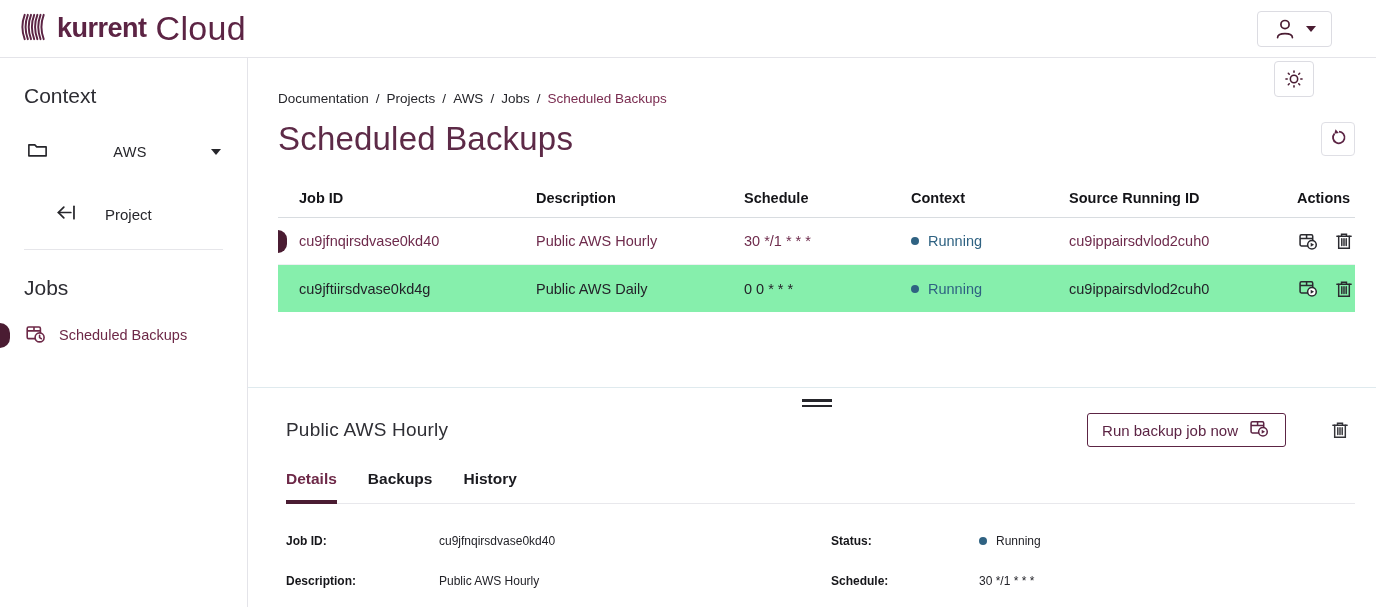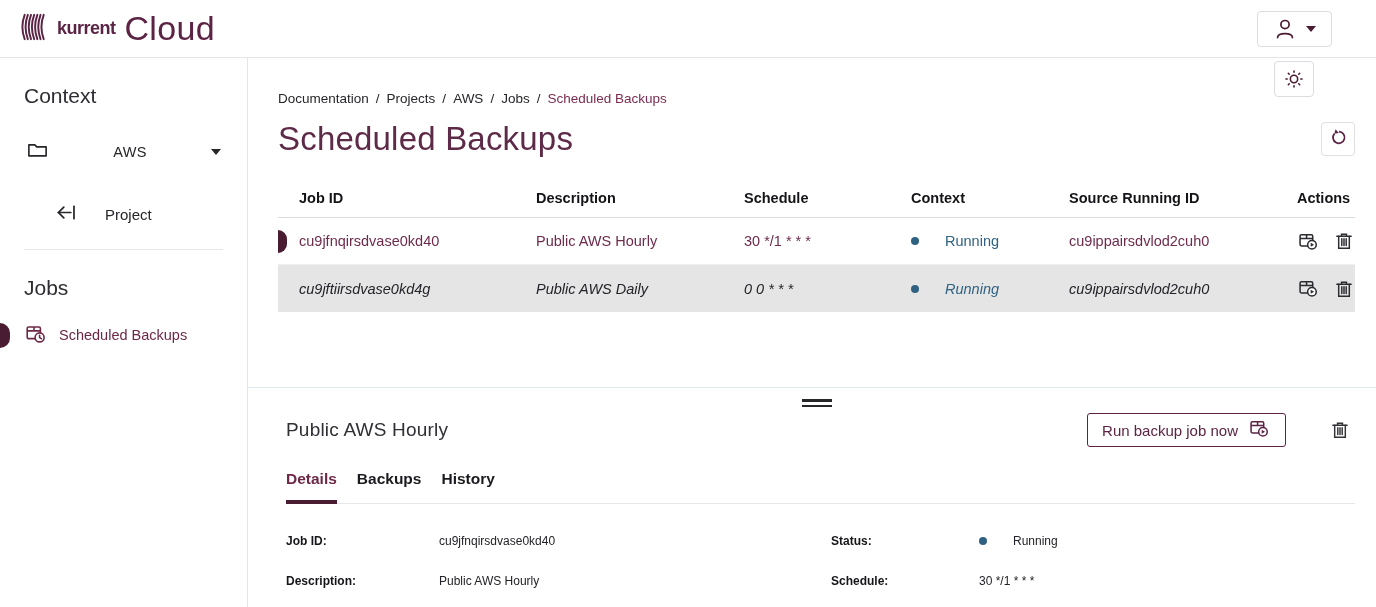--- a/index.html
+++ b/index.html
@@ -3,21 +3,21 @@
 <meta charset="utf-8">
 <style>
   * { margin:0; padding:0; box-sizing:border-box; }
   html,body { width:1376px; height:607px; overflow:hidden; background:#fff;
     font-family:"Liberation Sans", sans-serif; color:#232329; }
 
   
   .header { height:58px; border-bottom:1px solid #e4e4e9; display:flex;
     align-items:center; justify-content:space-between; padding:0 20px; background:#fff; }
   .logo { display:flex; align-items:center; gap:9px; cursor:pointer; }
-  .logo-word { font-size:18px; font-weight:700; color:#5c2444; letter-spacing:-0.5px; }
+  .logo-word { font-size:27px; font-weight:700; color:#5c2444; letter-spacing:-0.5px; }
   .logo-suffix { font-size:34px; font-weight:300; color:#5c2444; letter-spacing:0.3px; }
   .hdr-right { display:flex; align-items:center; gap:14px;flex-direction:column; }
   .hdr-btn { display:flex; align-items:center; gap:9px; height:36px; border:1px solid #dcdce2;
     border-radius:4px; background:#fff; color:#5c2444; font-size:15.5px; font-weight:600;
     padding:0 15px; cursor:pointer; }
   .hdr-btn svg { display:block; }
   .caret { width:0; height:0; border-left:5px solid transparent; border-right:5px solid transparent;
     border-top:6px solid #4a1c32; }
 
   
@@ -49,42 +49,42 @@
     display:flex; align-items:center; justify-content:center; color:#5c2444; cursor:pointer; }
 
   
   .jobs-table { margin:20px 30px 0 30px; }
   .tbl-grid { display:grid; grid-template-columns:237px 208px 167px 158px 228px 1fr; align-items:center;
     padding-left:21px; }
   .tbl-head { height:40px; font-size:14.5px; font-weight:700; color:#141418;
     border-bottom:1px solid #d8dce0; }
   .tbl-row { height:47px; font-size:14.5px; position:relative; cursor:pointer; }
   .tbl-row.selected { color:#6e2b4c; border-bottom:1px solid #eef0f2; }
-  .tbl-row.alt { background:#e5e5e5; color:#232329;font-style:italic; }
+  .tbl-row.alt { background:#86efac; color:#232329; }
   .row-pill { position:absolute; left:0; top:12px; width:9px; height:23px; background:#4a1c32;
     border-radius:0 12px 12px 0; }
-  .status-cell { display:flex; align-items:center; gap:26px; color:#2f6282; font-weight:500; }
+  .status-cell { display:flex; align-items:center; gap:9px; color:#2f6282; font-weight:500; }
   .dot { width:8px; height:8px; border-radius:50%; background:#2f6282; flex-shrink:0; }
   .actions-cell { display:flex; align-items:center; gap:13px; color:#2b2b30; }
   .actions-cell .tbl-icon { display:flex; cursor:pointer; color:#2b2b30; }
 
   
   .detail-panel { position:absolute; left:0; right:0; top:329px; bottom:0; border-top:1px solid #dfeaee; background:#fff; }
   .drag-handle { position:absolute; left:50%; transform:translateX(-50%); top:11px; cursor:row-resize; }
   .drag-handle .hl { width:30px; height:2.5px; background:#26262b; margin-bottom:3px; }
   .detail-inner { padding:0 30px 0 38px; }
   .detail-title-row { display:flex; align-items:center; justify-content:space-between; margin-top:25px; }
   .detail-title { font-size:19px; font-weight:400; color:#2f2f35; letter-spacing:0.2px; }
   .detail-actions { display:flex; align-items:center; gap:43px; margin-right:4px; }
   .run-btn { display:flex; align-items:center; gap:10px; height:34px; padding:0 14px;
     border:1.5px solid #5c2444; border-radius:3px; background:#fff; color:#5c2444;
     font-size:15px; font-weight:500; cursor:pointer; }
   .trash-btn { display:flex; color:#333338; cursor:pointer; }
 
-  .tabs-row { display:flex; gap:20px; margin-top:23px; border-bottom:1px solid #e8e8ec; }
+  .tabs-row { display:flex; gap:31px; margin-top:23px; border-bottom:1px solid #e8e8ec; }
   .tab { font-size:15.5px; font-weight:700; color:#1a1a1f; padding-bottom:12px; cursor:pointer;
     border-bottom:4px solid transparent; margin-bottom:-1px; }
   .tab.active { color:#6d2847; border-bottom-color:#4a1c32; }
 
   .fields-grid { display:grid; grid-template-columns:153px 392px 148px 1fr; row-gap:26px;
     margin-top:30px; font-size:12px; align-items:center; }
   .field-label { font-weight:700; color:#16161a; }
   .field-value { color:#232329; }
 </style>
 </head>

